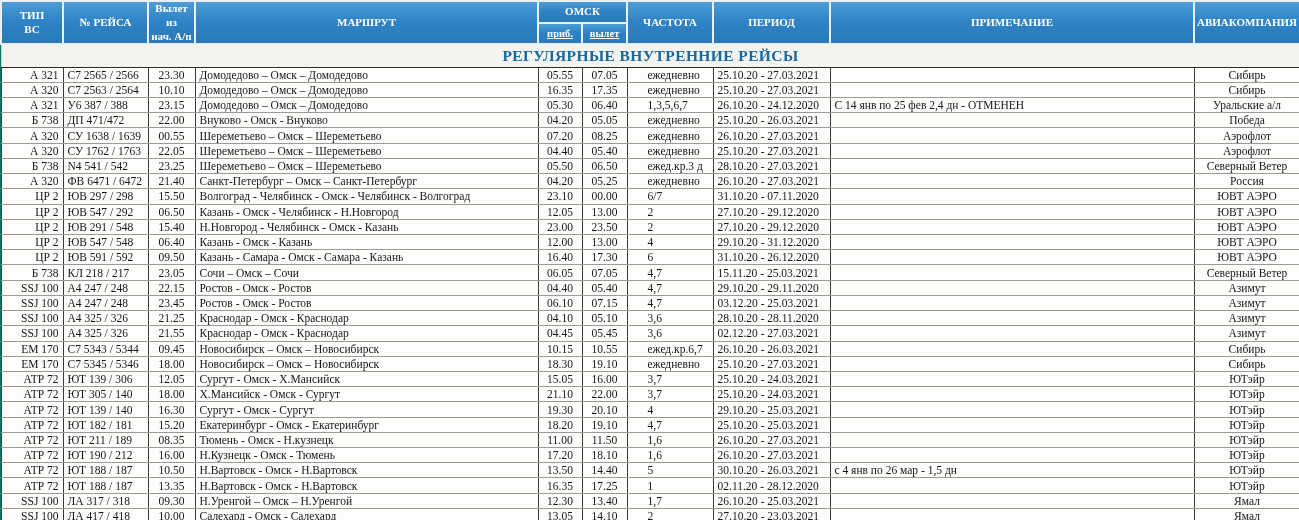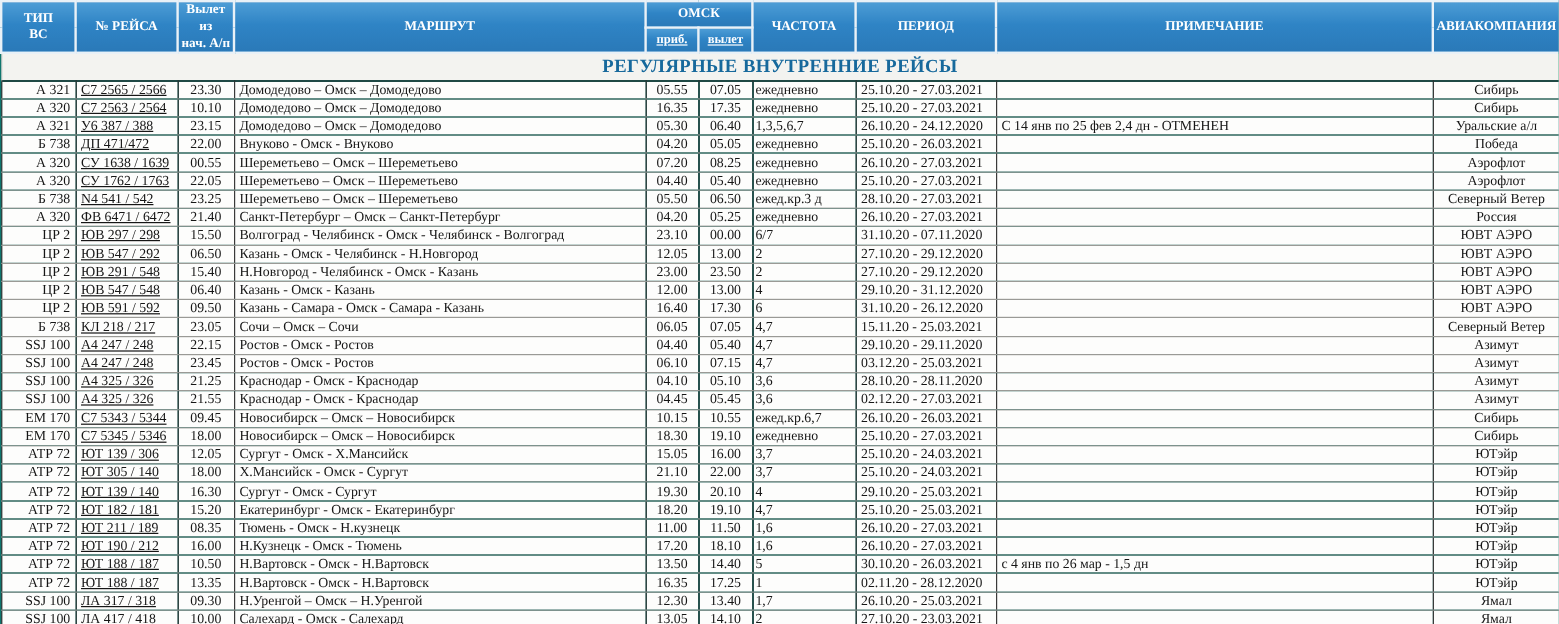--- a/index.html
+++ b/index.html
@@ -36,21 +36,21 @@
   }
   thead tr.h-top th { height: 17px; }
   thead tr.h-sub th { height: 17px; font-size: 10.5px; text-decoration: underline; }
   
   tr.title-row td {
     background: #f3f3f0;
     height: 21px;
     text-align: center;
     vertical-align: middle;
     border-left: 1px solid #cfcfcc;
-    border-right: 3px solid #22c55e;
+    border-right: 1px solid #22c55e;
     border-bottom: 1px solid #2b2b2b;
   }
   .section-title {
     color: #17699c;
     font-weight: bold;
     font-size: 15.5px;
     letter-spacing: 0.4px;
   }
   
   tbody td {
@@ -62,25 +62,25 @@
     border-right: 1px solid #3a3a3a;
     border-top: 1px solid #9a9a96;
     border-bottom: 1px solid #9a9a96;
     white-space: nowrap;
     overflow: hidden;
     vertical-align: middle;
     background: #fdfdfc;
   }
   tbody tr:last-child td { border-bottom: 2px solid #1c1c1c; }
   td.c-type     { text-align: right; margin-left: 20px; }
-  td.c-flight   { text-align: left; text-decoration: underline; }
+  td.c-flight   { text-align: left; }
   td.c-dep      { text-align: center; }
   td.c-route    { text-align: left; }
   td.c-arr, td.c-dep2 { text-align: center; }
-  td.c-freq     { text-align: left; padding-left: 2px; }
+  td.c-freq     { text-align: left; padding-left: 20px; }
   td.c-period   { text-align: left; }
   td.c-note     { text-align: left; }
   td.c-airline  { text-align: center; }
 </style>
 </head>
 <body>
 
 <div class="page">
   <table class="schedule">
     <colgroup>

